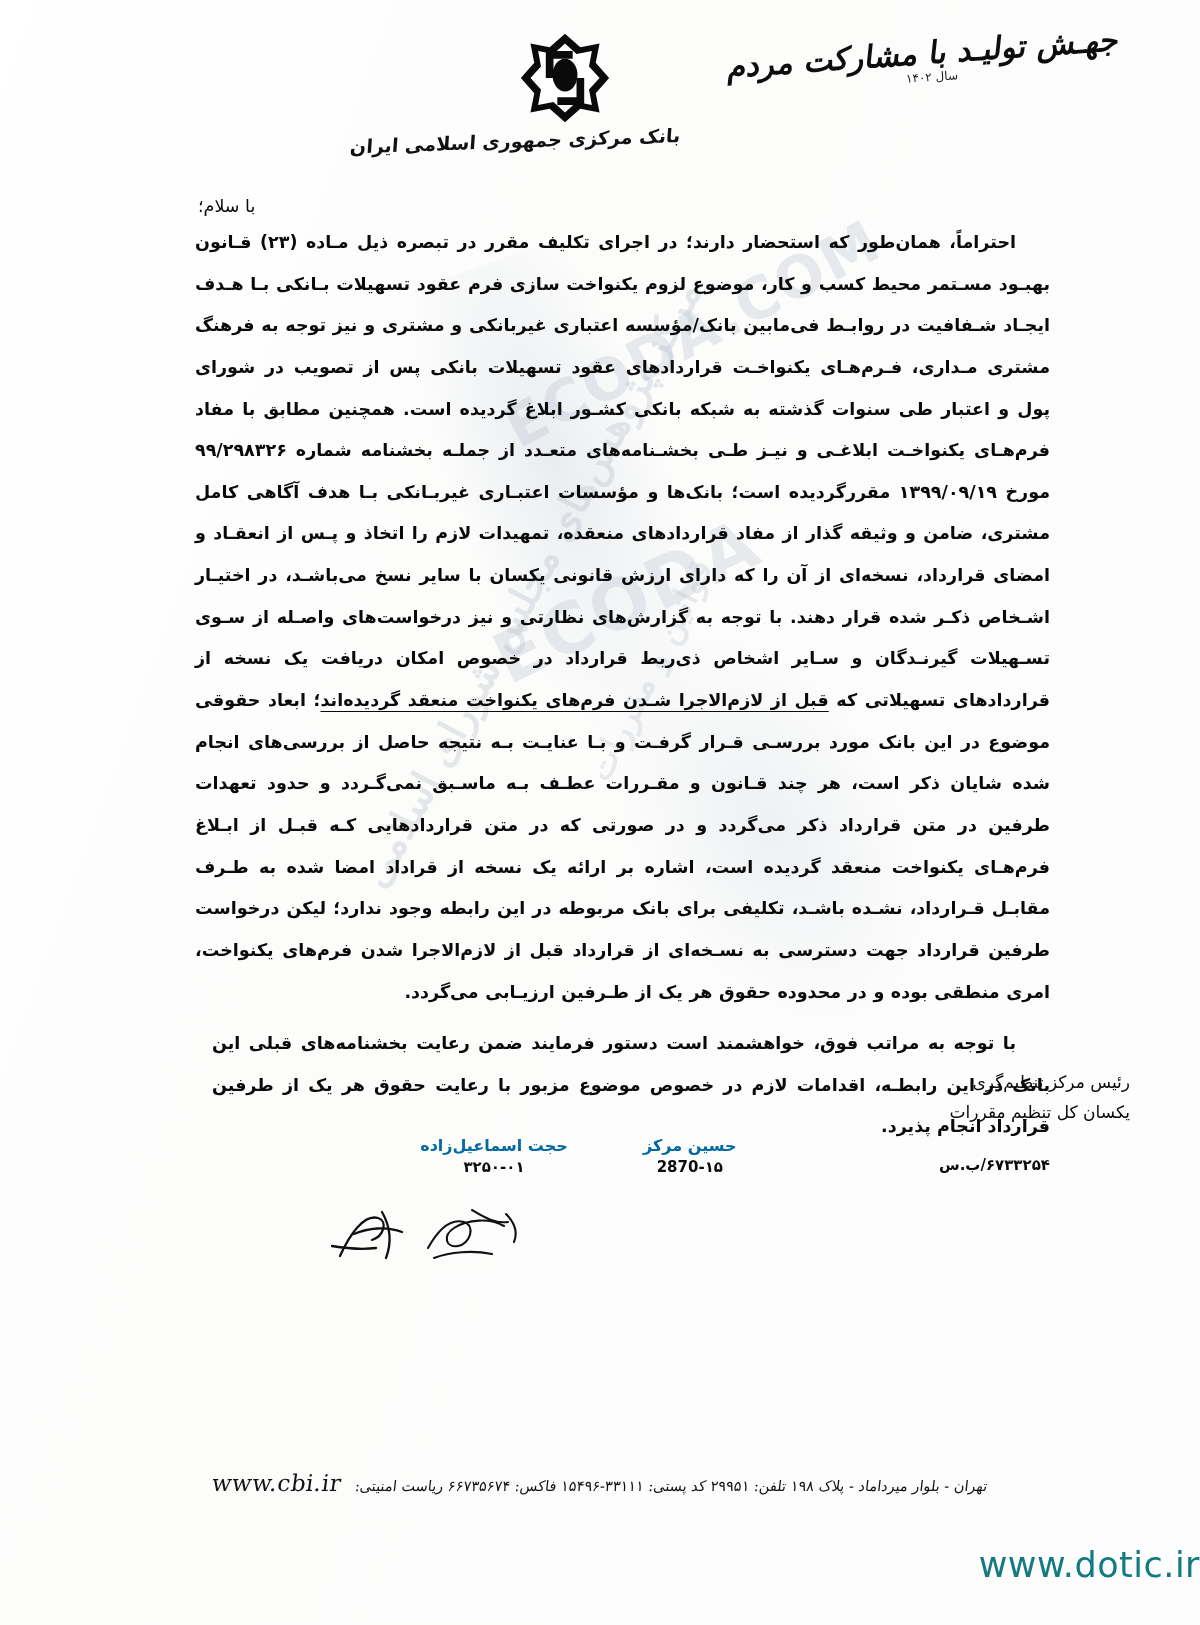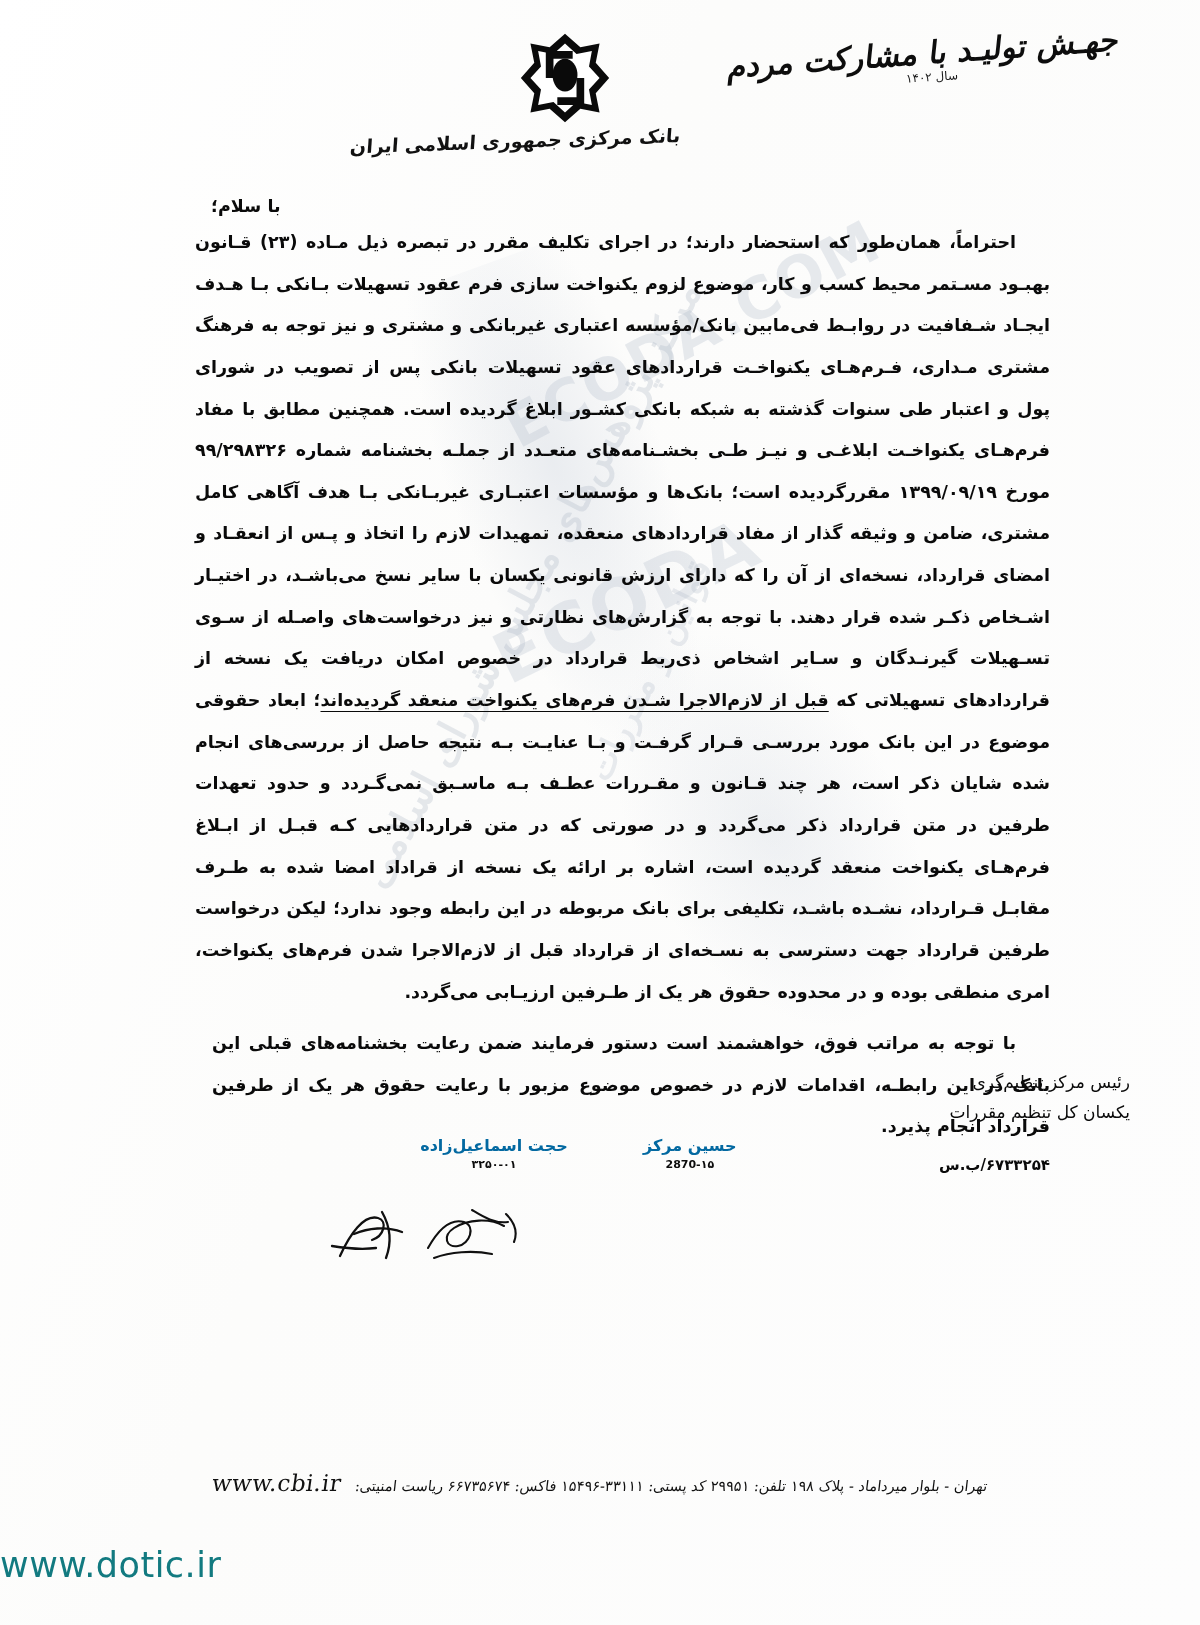--- a/index.html
+++ b/index.html
@@ -97,23 +97,23 @@
     top: 196px;
     right: 150px;
     left: 195px;
     direction: rtl;
     text-align: justify;
     color: #0a0a0a;
   }
 
   .salutation {
     font-size: 17.5px;
-    font-weight: 700;
+    font-weight: 400;
     text-align: left;
-    margin: 0 0 6px 16px;
+    margin: 0 0 6px 3px;
     direction: rtl;
     letter-spacing: 0;
   }
 
   .para {
     font-size: 17.5px;
     font-weight: 700;
     line-height: 2.38;
     margin: 0;
     text-align: justify;
@@ -186,21 +186,21 @@
   }
   .sig-person { text-align: center; min-width: 120px; }
   .sig-name {
     font-size: 16px;
     font-weight: 700;
     color: #0369a1;
     white-space: nowrap;
     margin: 0;
   }
   .sig-code {
-    font-size: 11px;
+    font-size: 15px;
     font-weight: 700;
     color: #0c0c0c;
     margin: 3px 0 0 0;
     letter-spacing: 1px;
   }
 
   
   .sig-scribbles {
     position: absolute;
     top: 1198px;
@@ -242,21 +242,21 @@
     white-space: nowrap;
     transform: skewX(-8deg);
     letter-spacing: 0.5px;
   }
 
   .dotic {
     position: absolute;
     top: 1545px;
     left: 0;
     right: 0;
-    text-align: left;
+    text-align: right;
     font-family: "DejaVu Sans", sans-serif;
     font-size: 35px;
     font-weight: 400;
     color: #127a80;
     letter-spacing: 0.5px;
     direction: ltr;
   }
 
   
   .wm {

